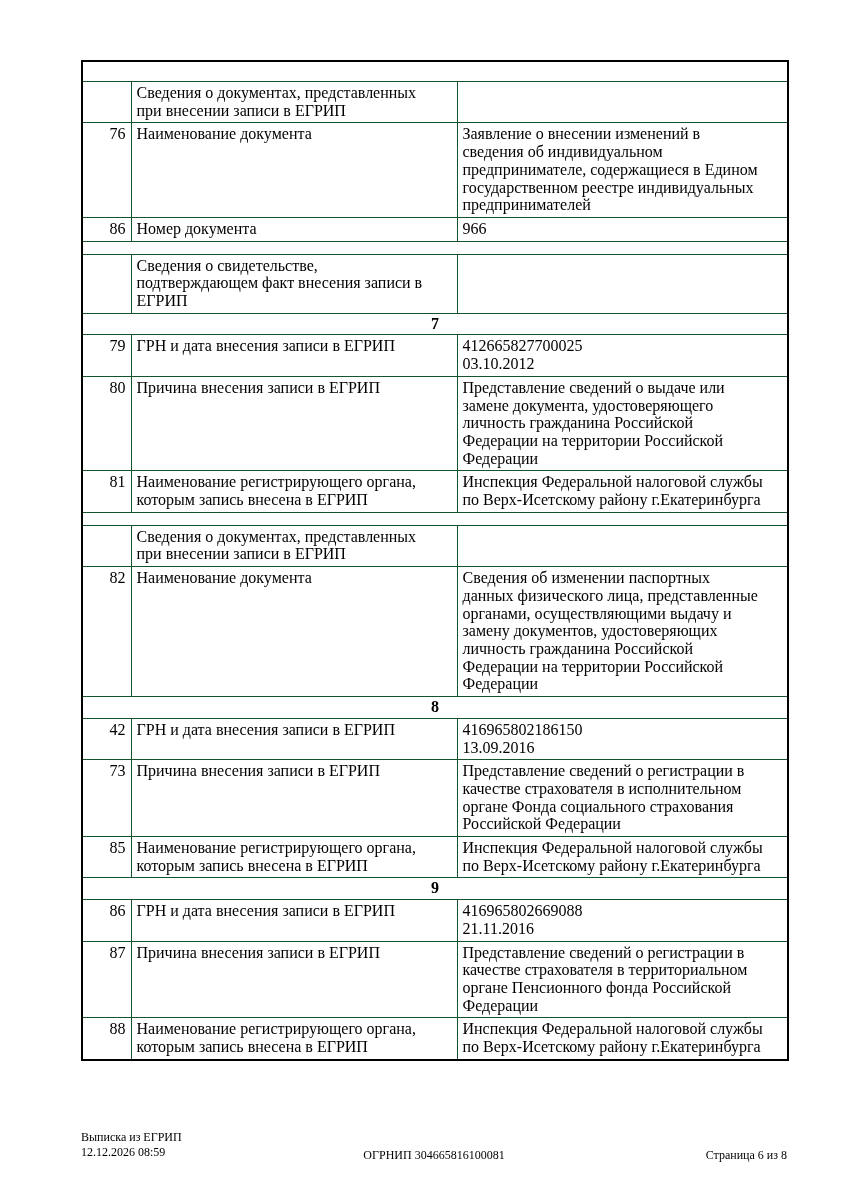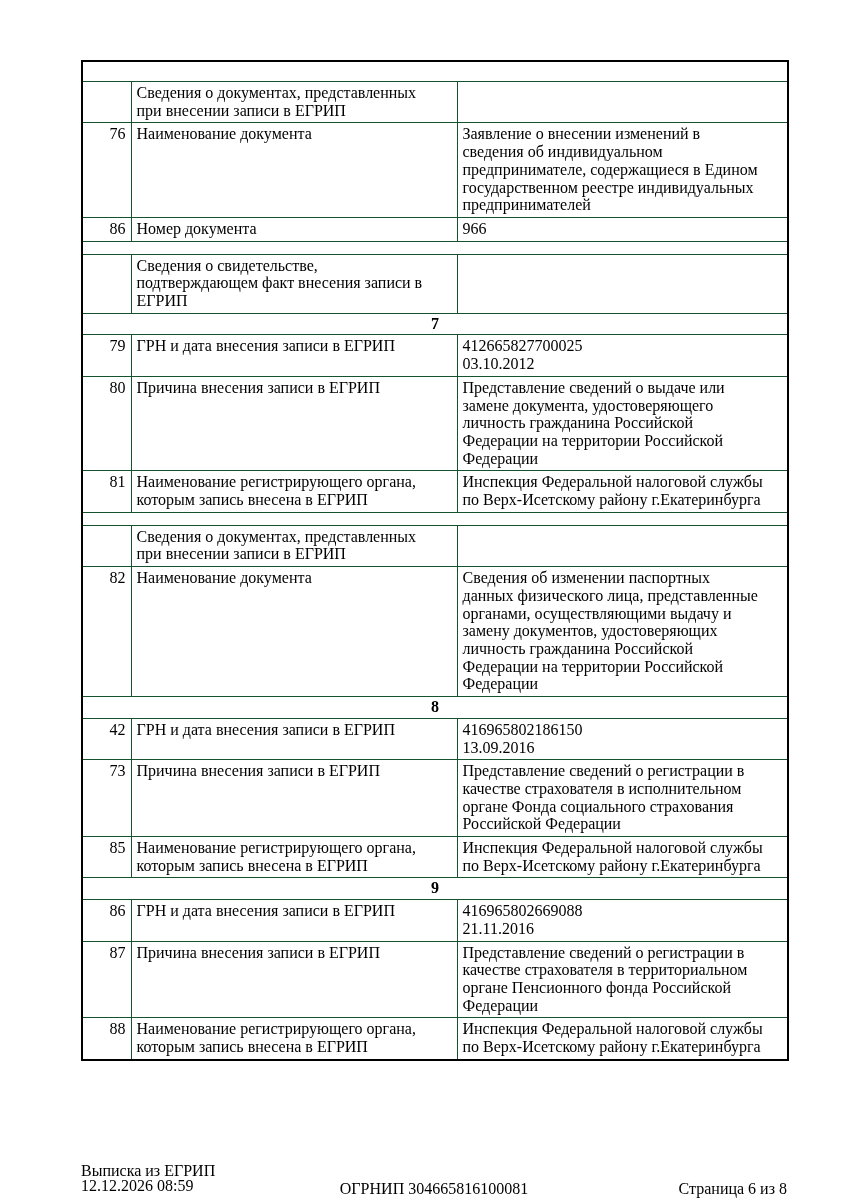--- a/index.html
+++ b/index.html
@@ -52,23 +52,22 @@
     font-weight: bold;
     padding-top: 1px;
     padding-bottom: 2px;
   }
   .footer {
     position: absolute;
     left: 81px;
     width: 706px;
     top: 1130px;
     height: 32px;
-    font-size: 16px;
+    font-size: 12px;
     line-height: 14.5px;
-    margin-top: 34px;
   }
   .f-left { position: absolute; left: 0; top: 0; }
   .f-center {
     position: absolute;
     left: 0;
     right: 0;
     bottom: 0;
     text-align: center;
   }
   .f-right { position: absolute; right: 0; bottom: 0; }

